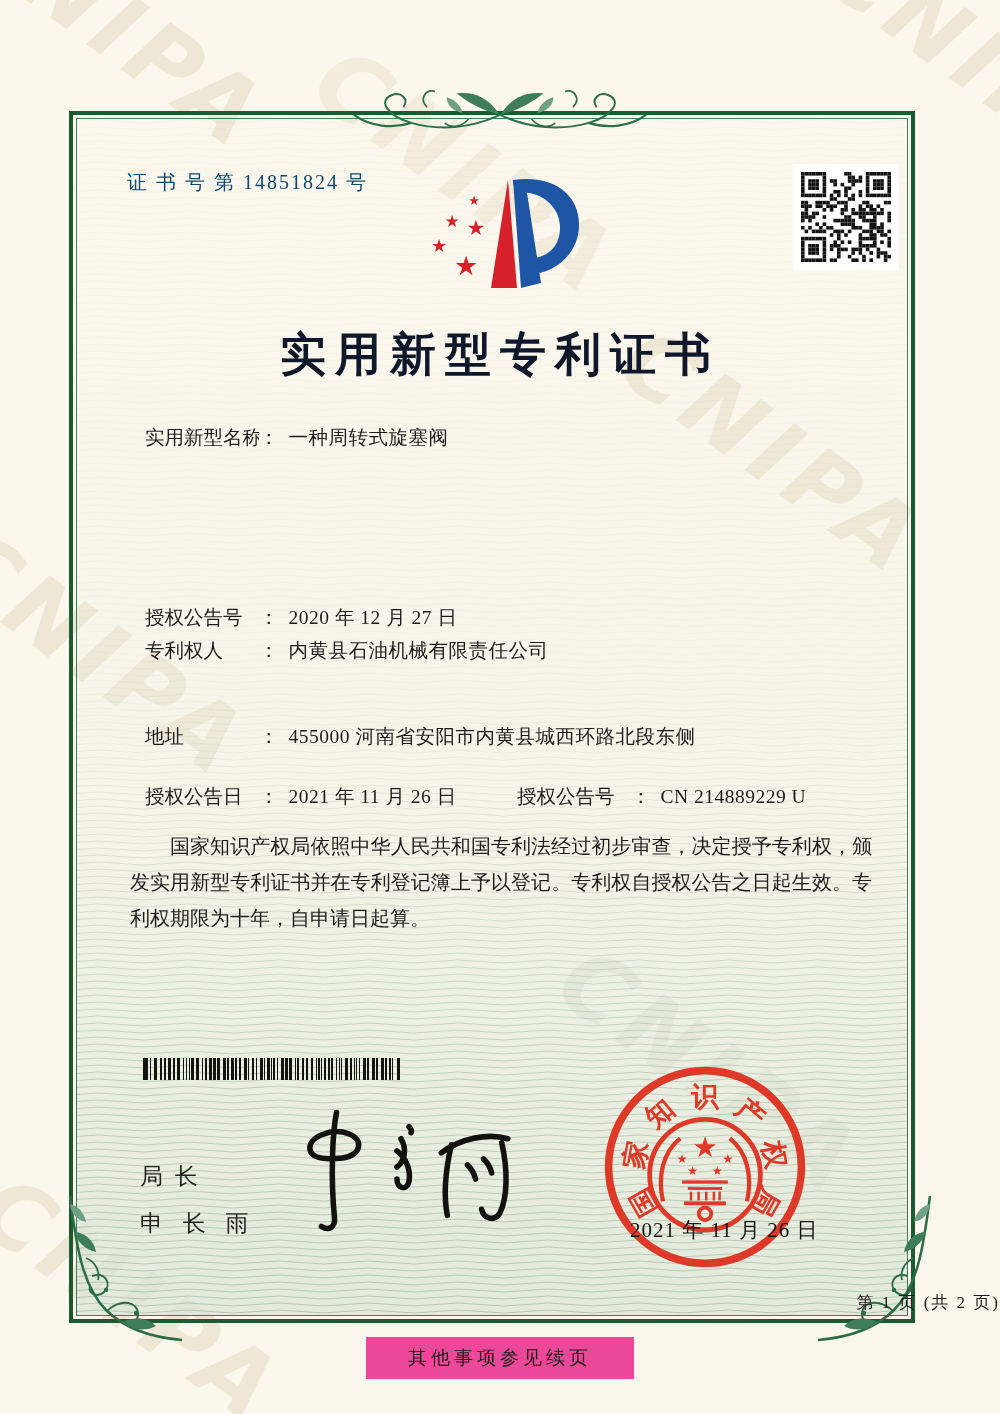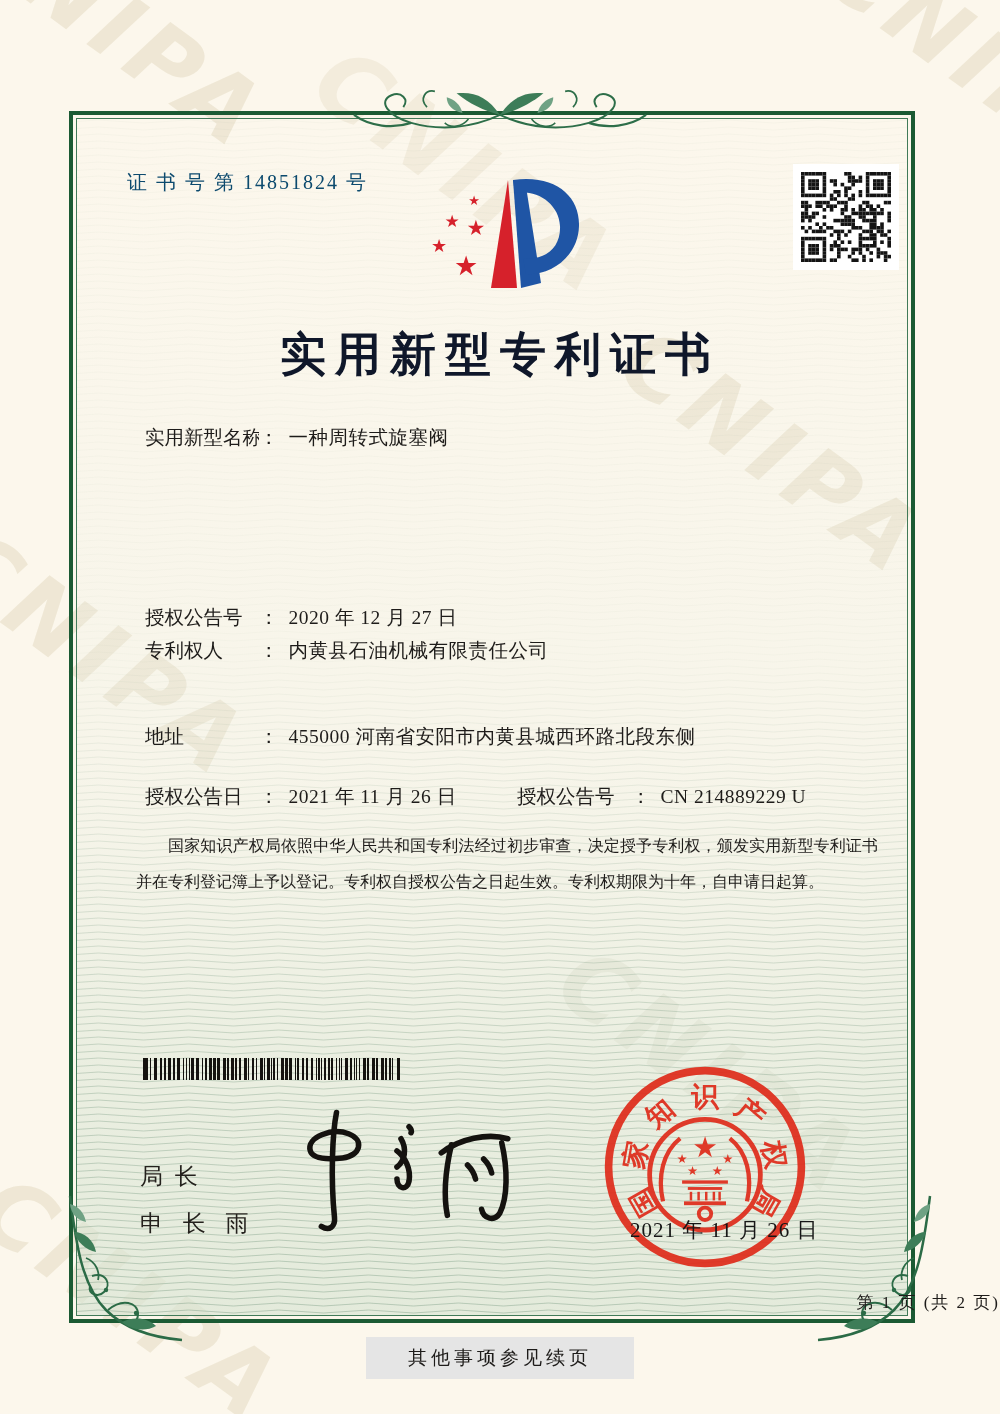--- a/index.html
+++ b/index.html
@@ -49,34 +49,34 @@
   .flabel{
     display:inline-block; width:114px; vertical-align:top;
     text-align:justify; text-align-last:justify; height:1.45em; overflow:hidden;
   }
   .flabel::after{ content:""; display:inline-block; width:100%; }
   .fcolon{ display:inline-block; }
   .fvalue{ margin-left:10px; letter-spacing:0.5px; }
   .grant-right{ position:absolute; left:372px; top:0; white-space:nowrap; }
   
   .body{ position:absolute; left:130px; top:828px; width:742px; z-index:5;
-         font-size:16px; line-height:36px; text-align:justify;margin-left:6px; }
+         font-size:20px; line-height:36px; text-align:justify; }
   .body p{ text-indent:2em; }
   
   .barcode{ position:absolute; left:143px; top:1058px; width:258px; height:22px; z-index:5; }
   .sig-label{ position:absolute; left:140px; z-index:5; font-size:23px; color:#24211d; letter-spacing:3px;margin-top:20px; }
   .sig-title{ top:1141px; }
   .sig-name{ top:1188px;font-family:Liberation Mono, monospace; }
   .signature{ position:absolute; left:272px; top:1098px; width:262px; height:142px; z-index:6; }
   .seal{ position:absolute; left:600px; top:1062px; width:210px; height:210px; z-index:6; opacity:0.92; }
   .seal-date{ position:absolute; left:630px; top:1216px; z-index:7; font-size:21px; letter-spacing:1px; color:#161616; white-space:nowrap; }
   .page-num{ position:absolute; left:0; top:1291px; width:100%; text-align:right; z-index:5; font-size:17px; letter-spacing:2px; }
   .note-box{
     position:absolute; left:50%; top:1337px; transform:translateX(-50%); z-index:5;
-    background:#e5e5e5; padding:8px 42px; font-size:19px; letter-spacing:4px; white-space:nowrap;
+    background:#ec4899; padding:8px 42px; font-size:19px; letter-spacing:4px; white-space:nowrap;
   }
 </style>
 </head>
 <body>
 
 <div class="page">
 
   <div class="wm wm1">CNIPA</div>
   <div class="wm wm2">CNIPA</div>
   <div class="wm wm3">CNIPA</div>

